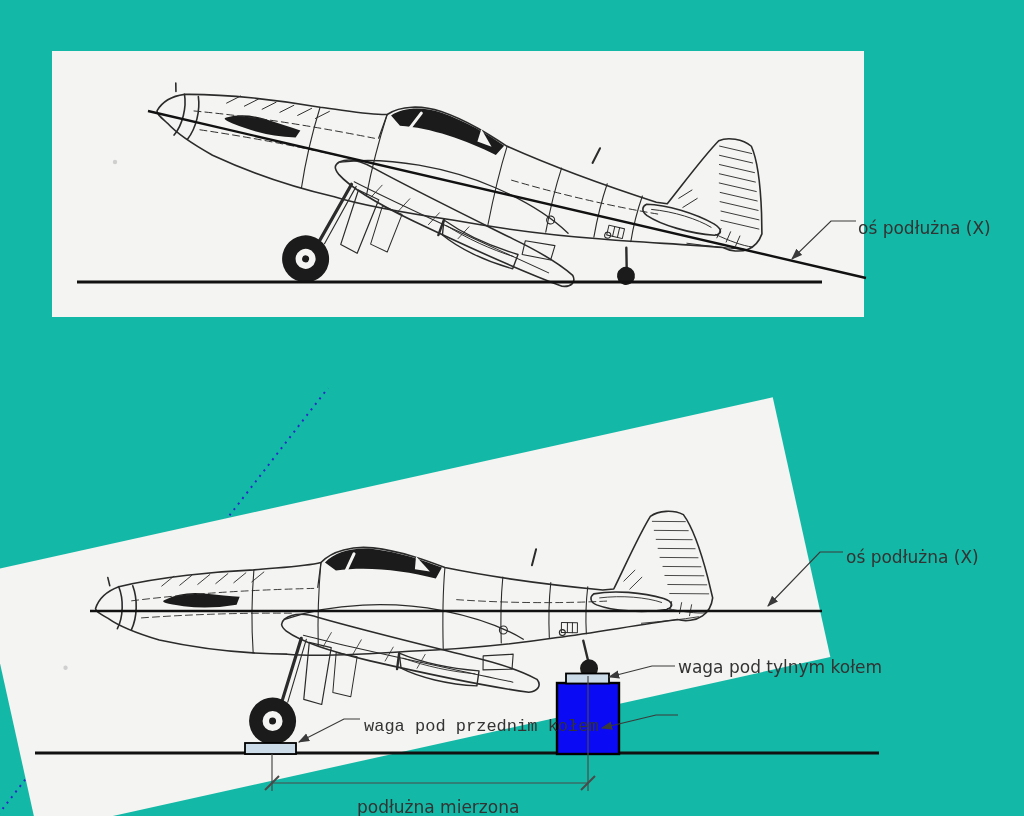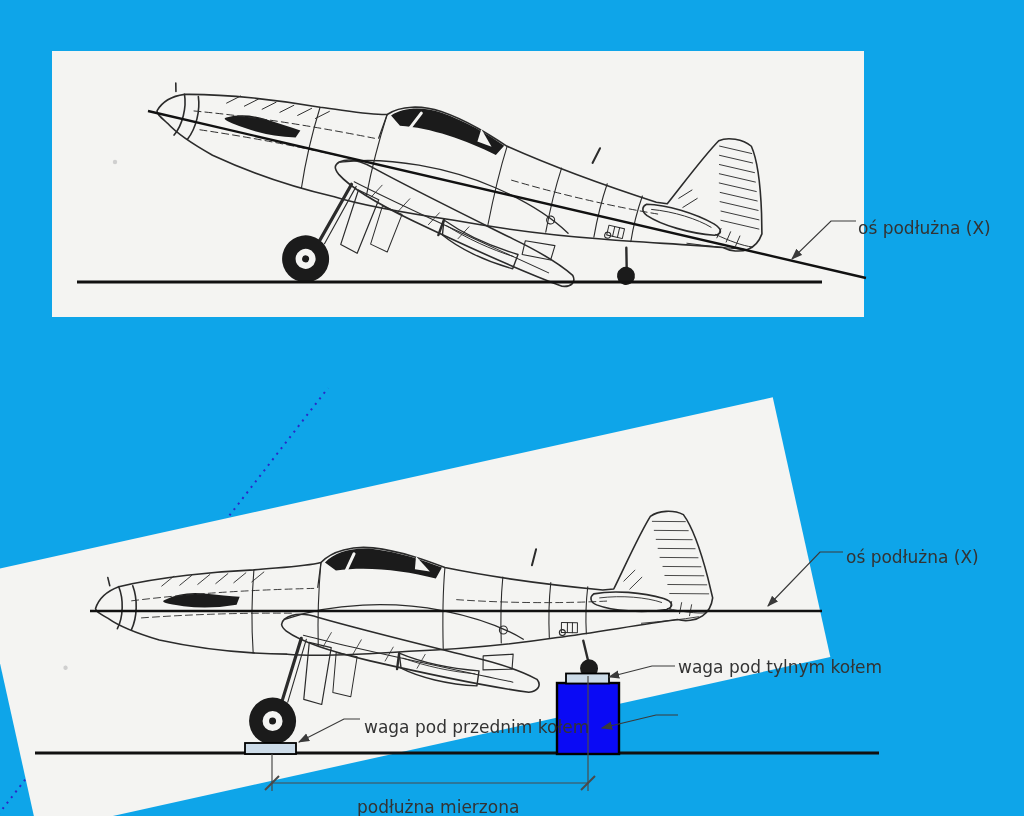--- a/index.html
+++ b/index.html
@@ -1,16 +1,16 @@
 <!DOCTYPE html>
 <html><head>
 <meta charset="utf-8">
 <style>
   html,body{margin:0;padding:0;background:#ffffff;}
-  .canvas{position:relative;width:1024px;height:816px;background:#0ea5e9;overflow:hidden;
+  .canvas{position:relative;width:1024px;height:816px;background:#14b8a6;overflow:hidden;
           font-family:"DejaVu Sans","Liberation Sans",sans-serif;}
   .canvas svg.layer{position:absolute;left:0;top:0;}
   .lbl{position:absolute;font-size:17px;line-height:20px;color:#333333;white-space:nowrap;}
 </style>
 </head>
 <body>
 
 <div class="canvas">
 
 <svg class="layer" width="1024" height="816" viewBox="0 0 1024 816">
@@ -187,17 +187,17 @@
   </g>
 </svg>
 
 <div class="lbl" style="left:858px;top:218px;">oś podłużna (X)</div>
 
 <div class="lbl" style="left:846px;top:547px;">oś podłużna (X)</div>
 
 <div class="lbl" style="left:678px;top:657px;">waga pod tylnym kołem</div>
 
 
-<div class="lbl" style="left:364px;top:717px;">waga pod przednim kołem</div>
+<div class="lbl" style="left:364px;top:717px;font-family:Liberation Mono, monospace;">waga pod przednim kołem</div>
 
 <div class="lbl" style="left:357px;top:797px;">podłużna mierzona</div>
 
 </div>
 
 </body></html>

